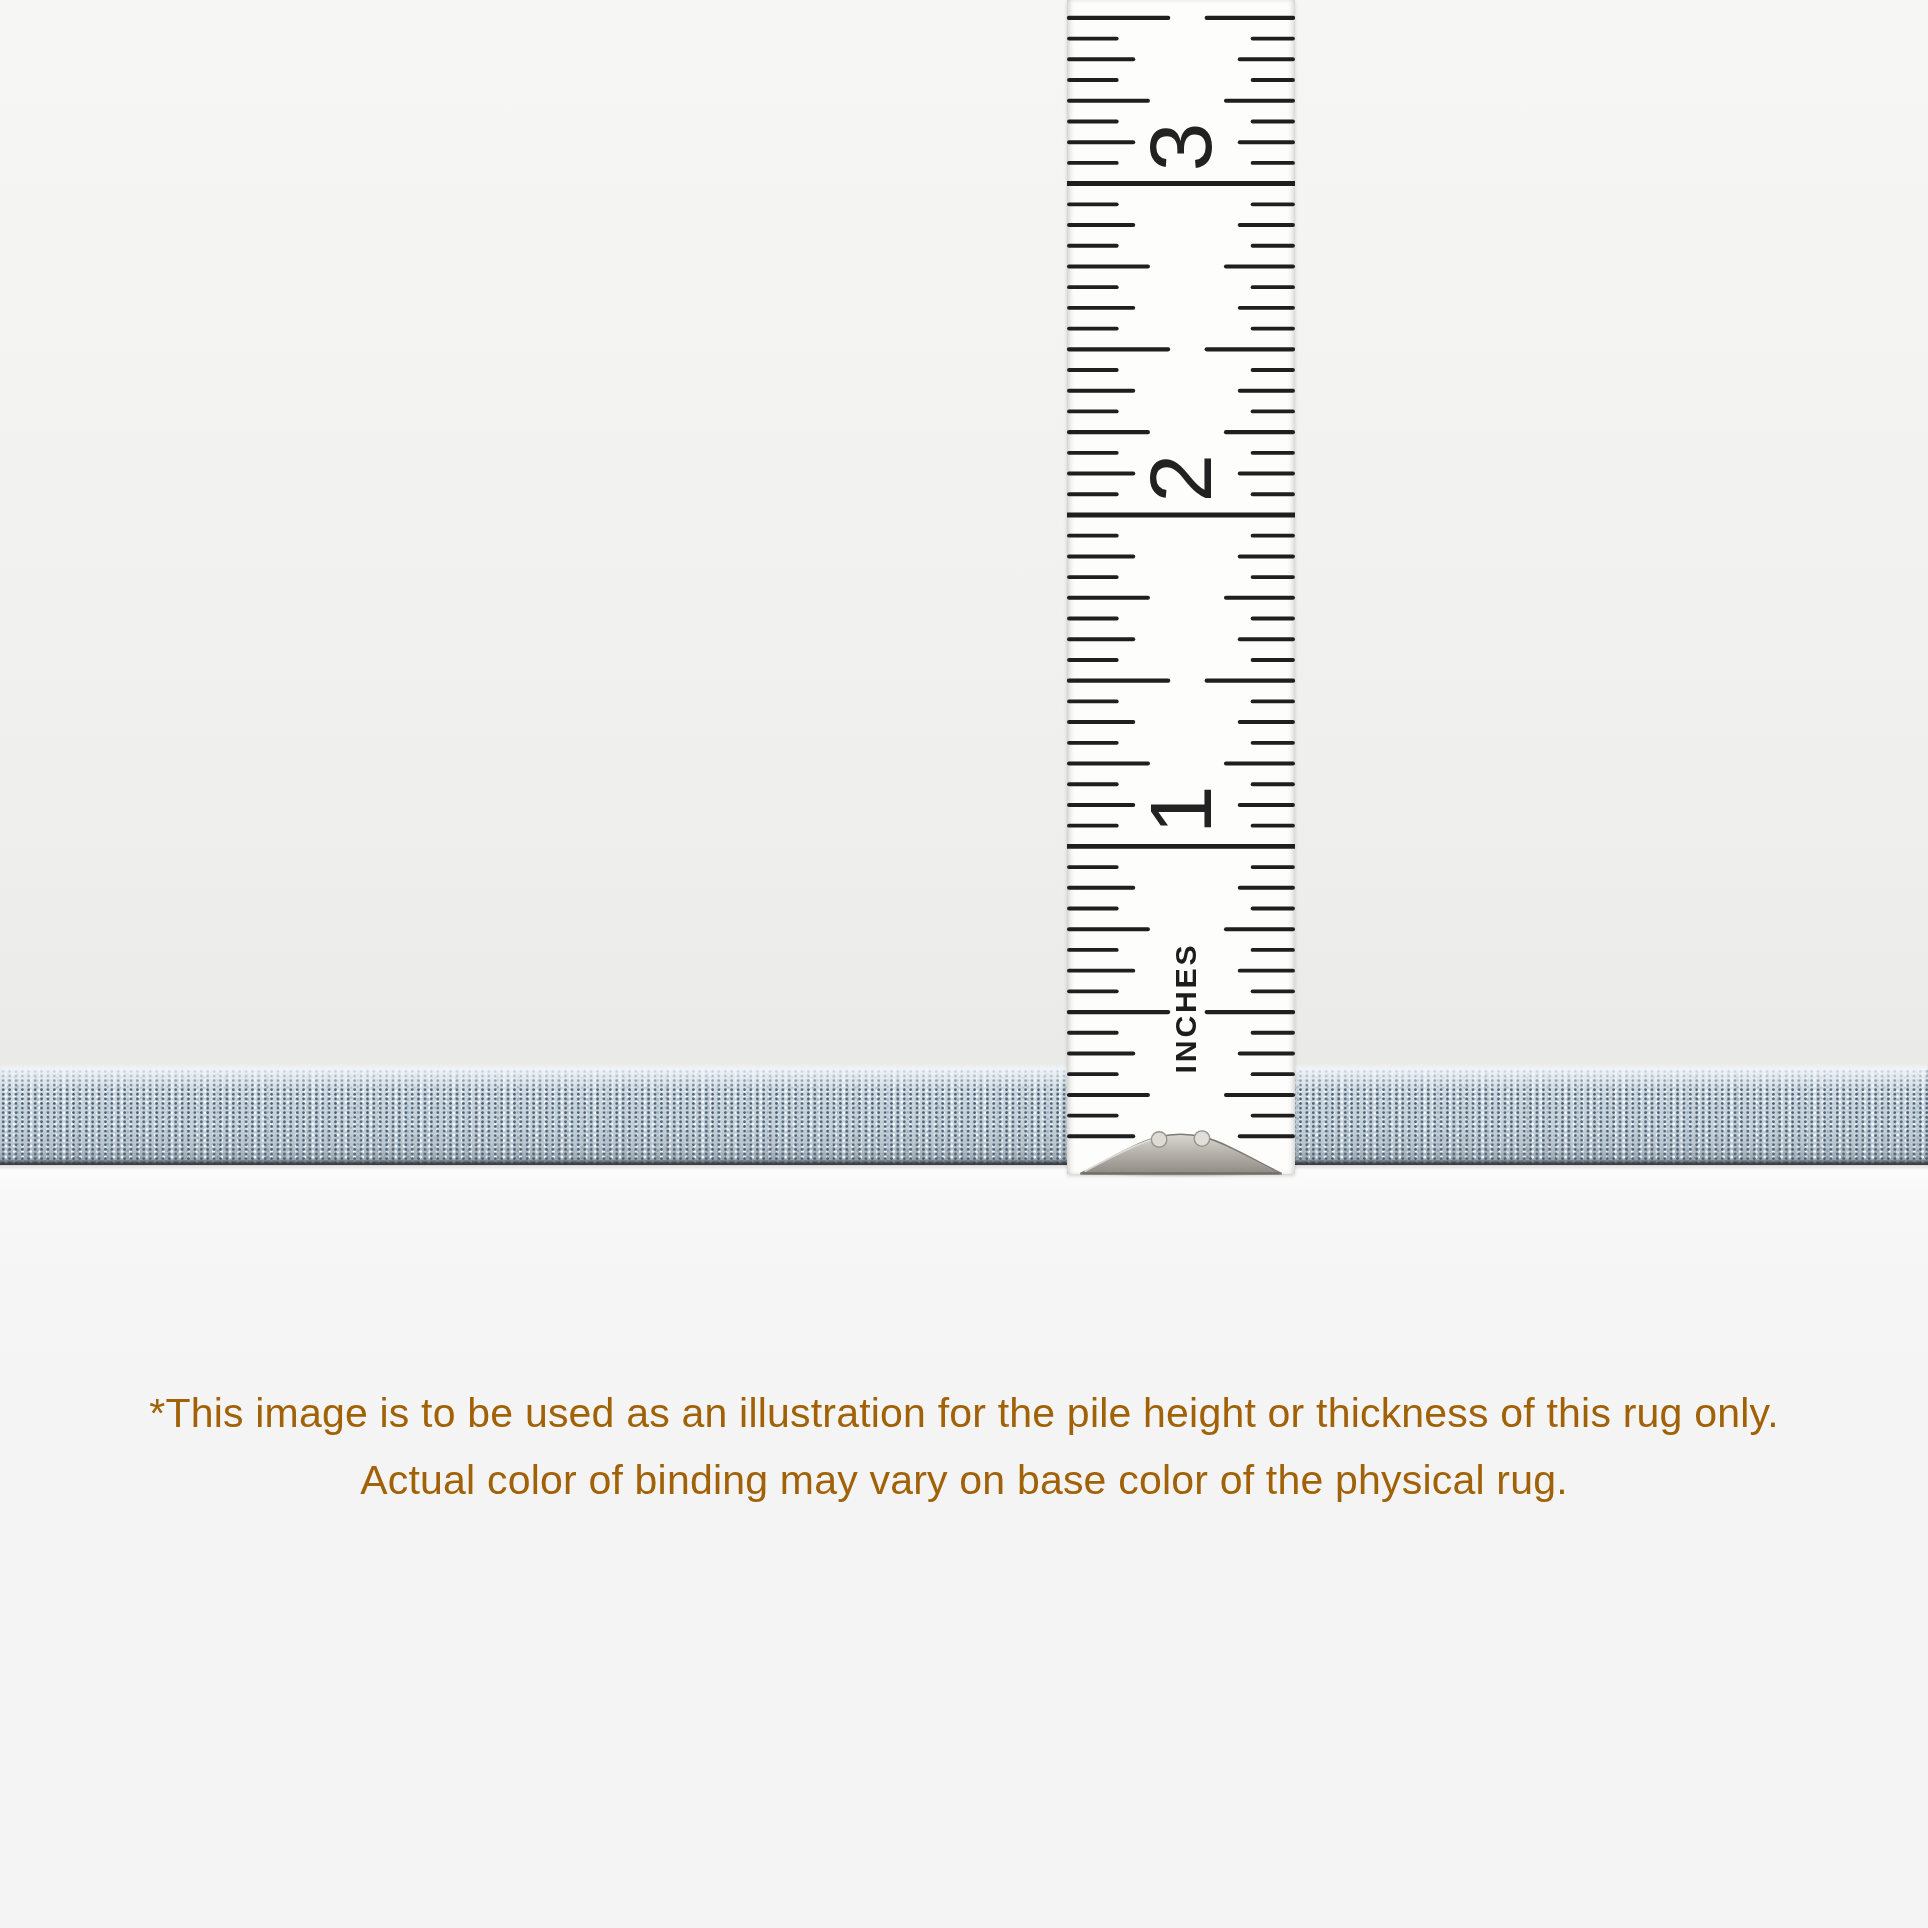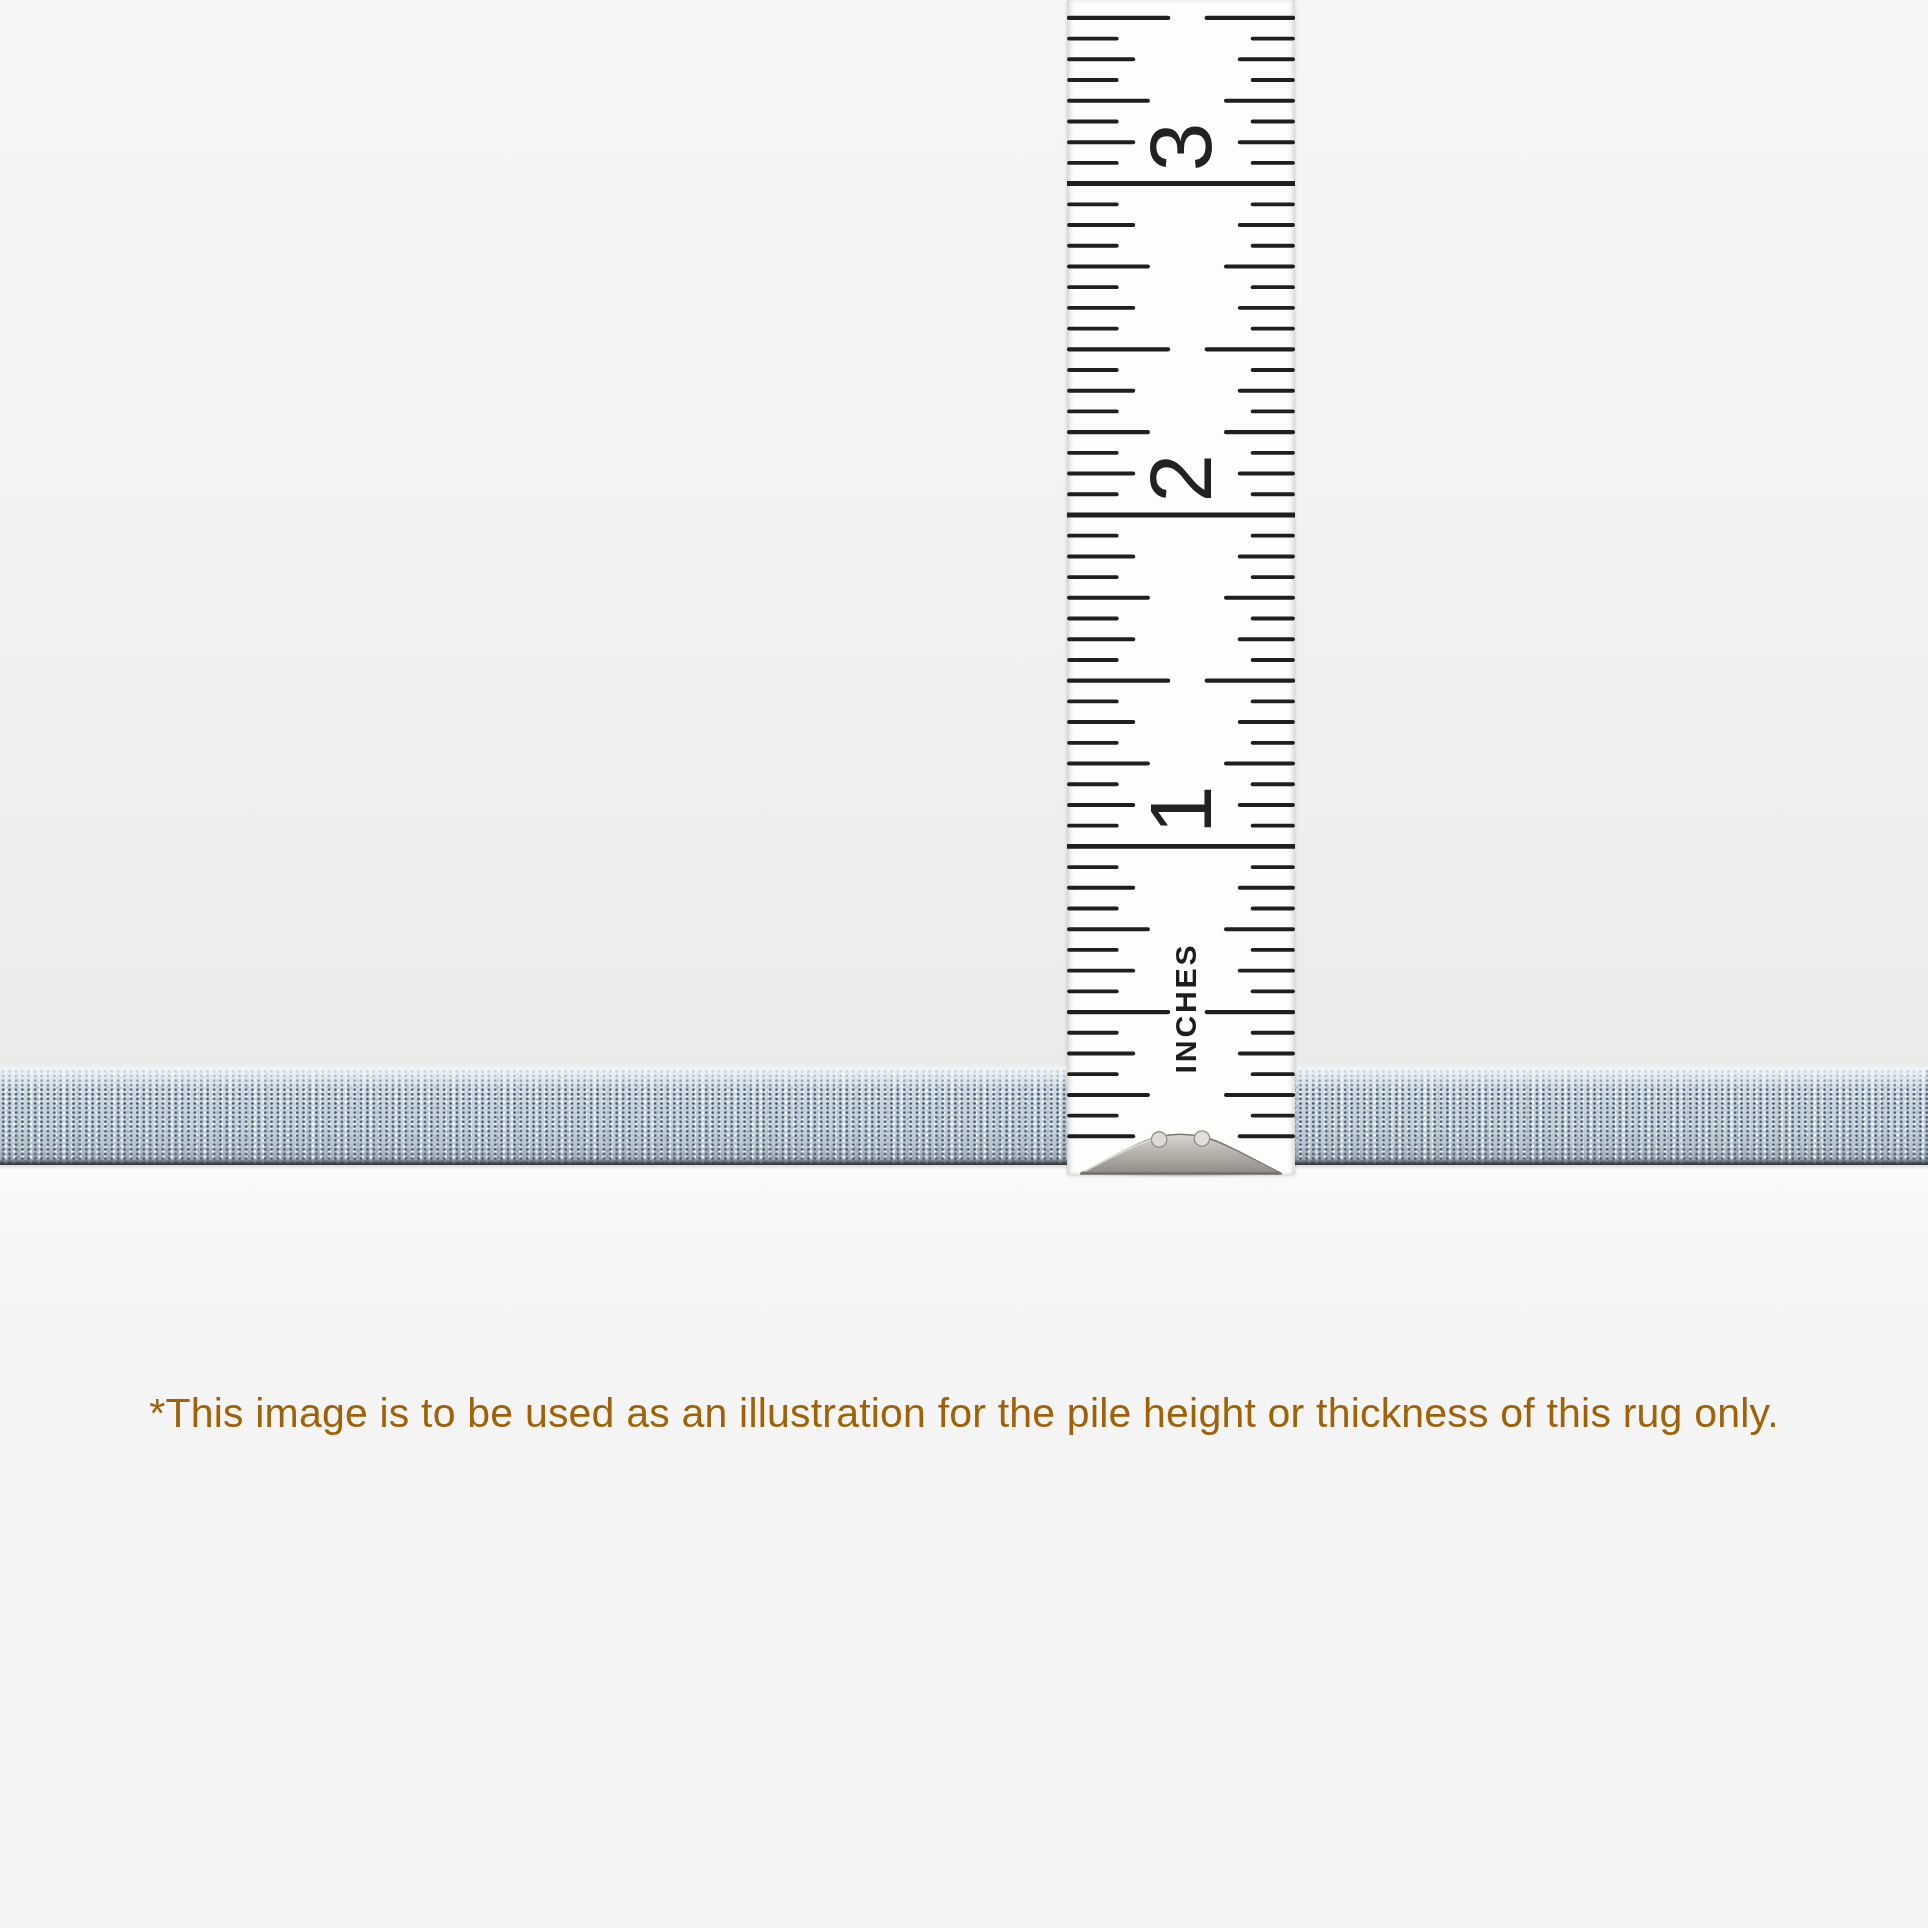--- a/index.html
+++ b/index.html
@@ -205,16 +205,17 @@
       <path d="M14,55 L234,55 L234,54 C206,40 170,19 148,14 C132,10.5 114,10.5 100,14 C77,19 42,40 14,54 Z" fill="url(#tipGrad)" stroke="#7e7a73" stroke-width="1.5"></path>
       <path d="M18,52 C48,36 80,19 102,14.5" fill="none" stroke="#efedea" stroke-width="2" opacity=".8"></path>
       <line x1="16" y1="54" x2="232" y2="54" stroke="#6e6a64" stroke-width="2.2" opacity=".9"></line>
       <circle cx="100" cy="17" r="8.5" fill="#dedbd6" stroke="#96928b" stroke-width="1.5"></circle>
       <circle cx="147" cy="16" r="8.5" fill="#e2dfda" stroke="#96928b" stroke-width="1.5"></circle>
     </svg>
   </div>
 
   <div class="caption">
     <div>*This image is to be used as an illustration for the pile height or thickness of this rug only.</div>
+    <div>Actual color of binding may vary on base color of the physical rug.</div>
   </div>
 
 </div>
 
 
 </body></html>

